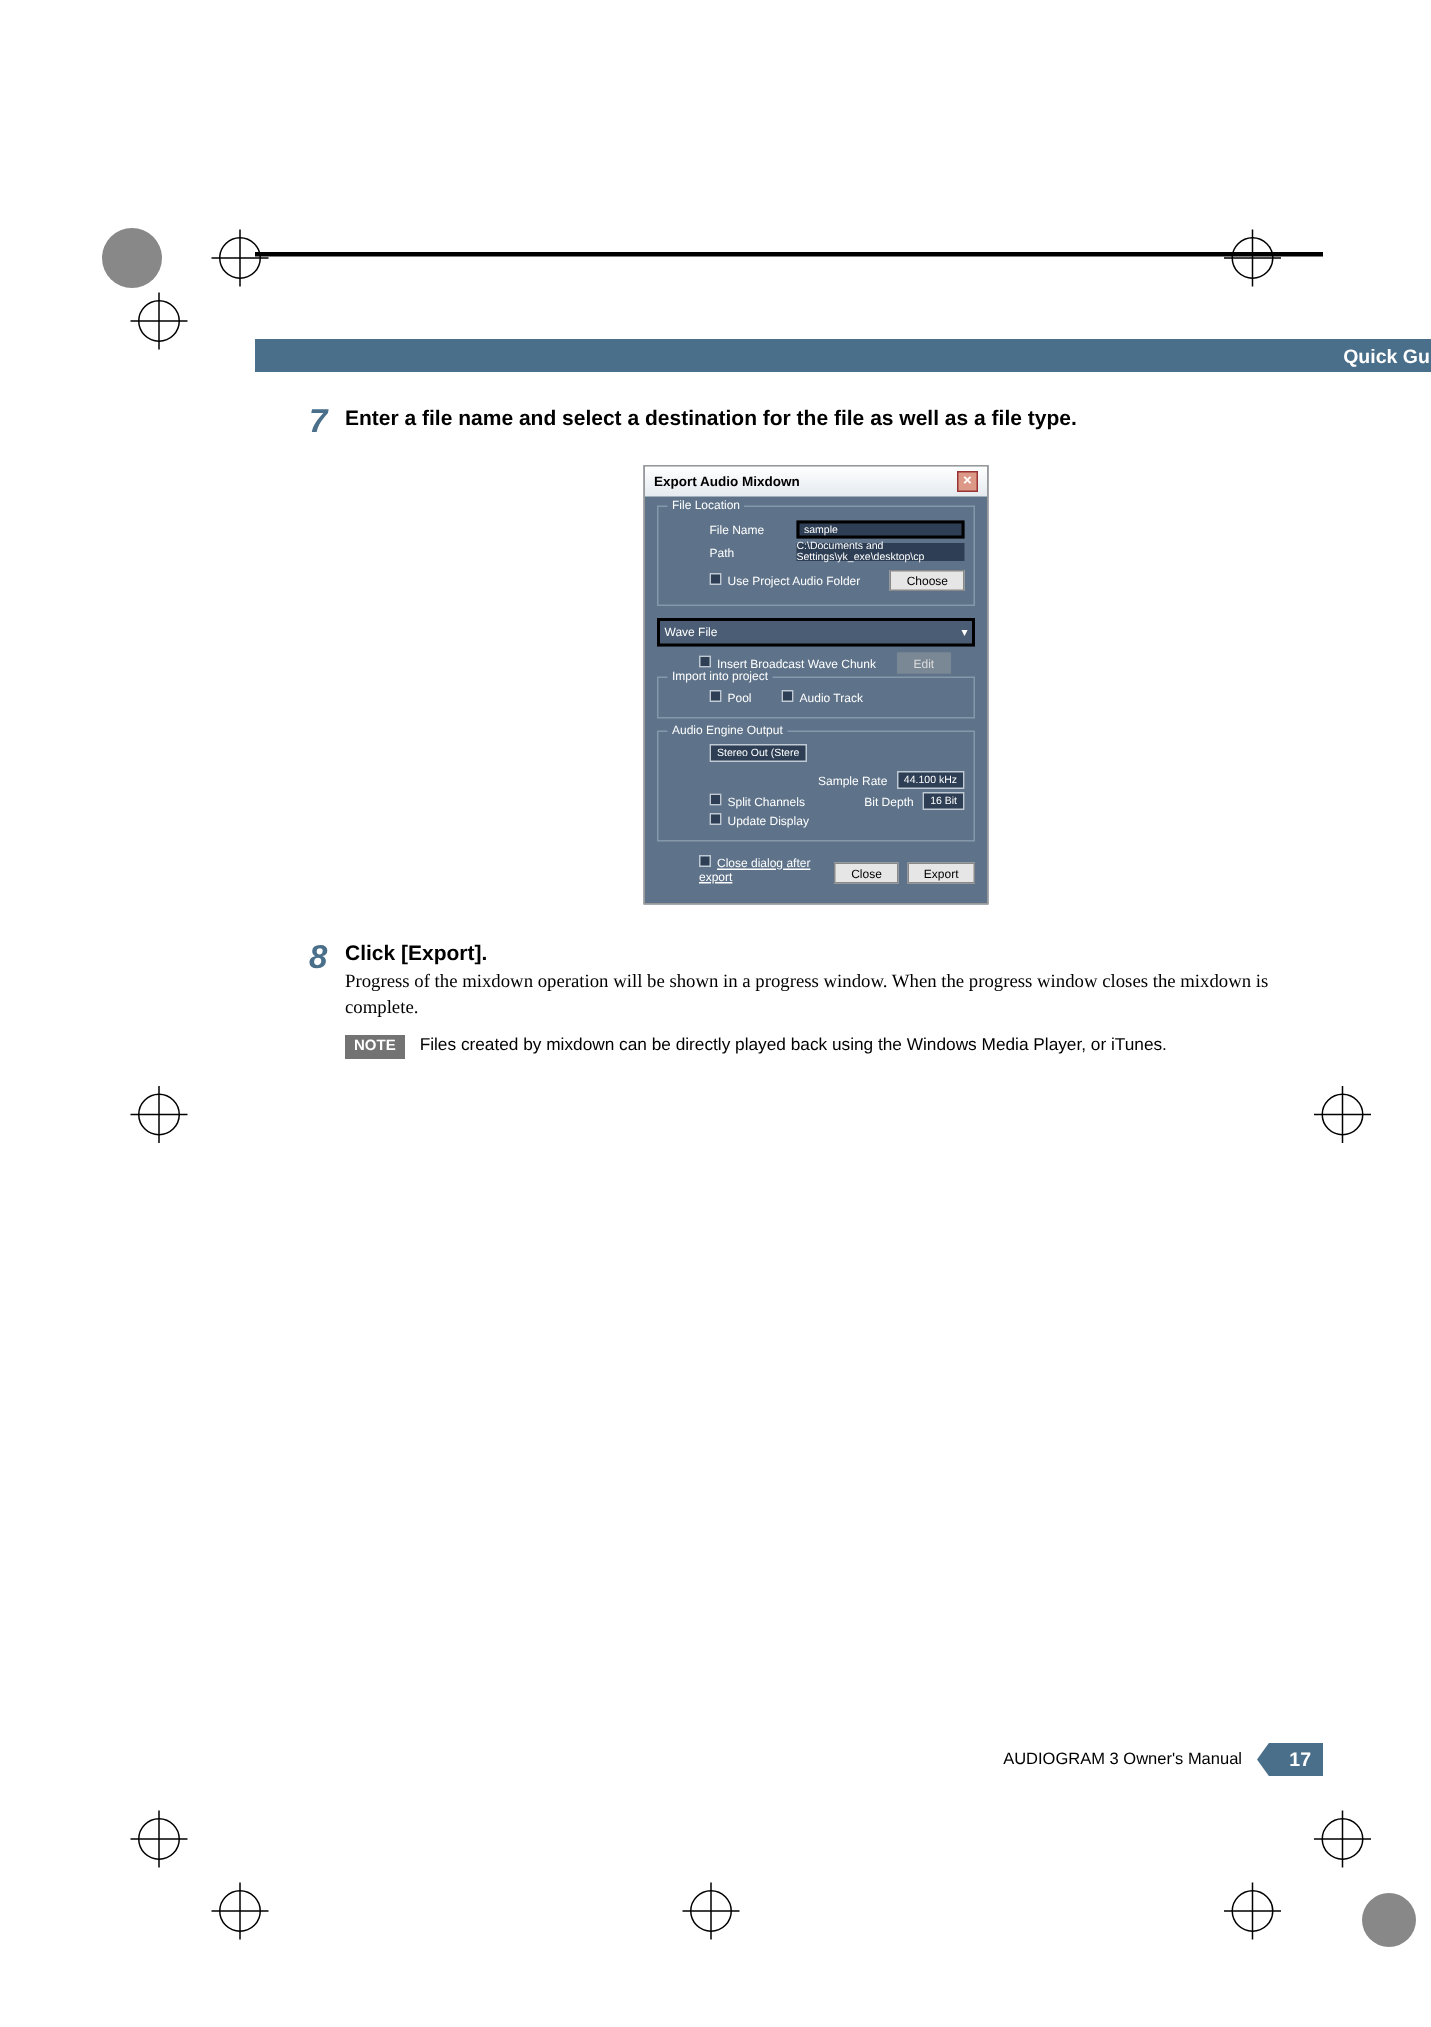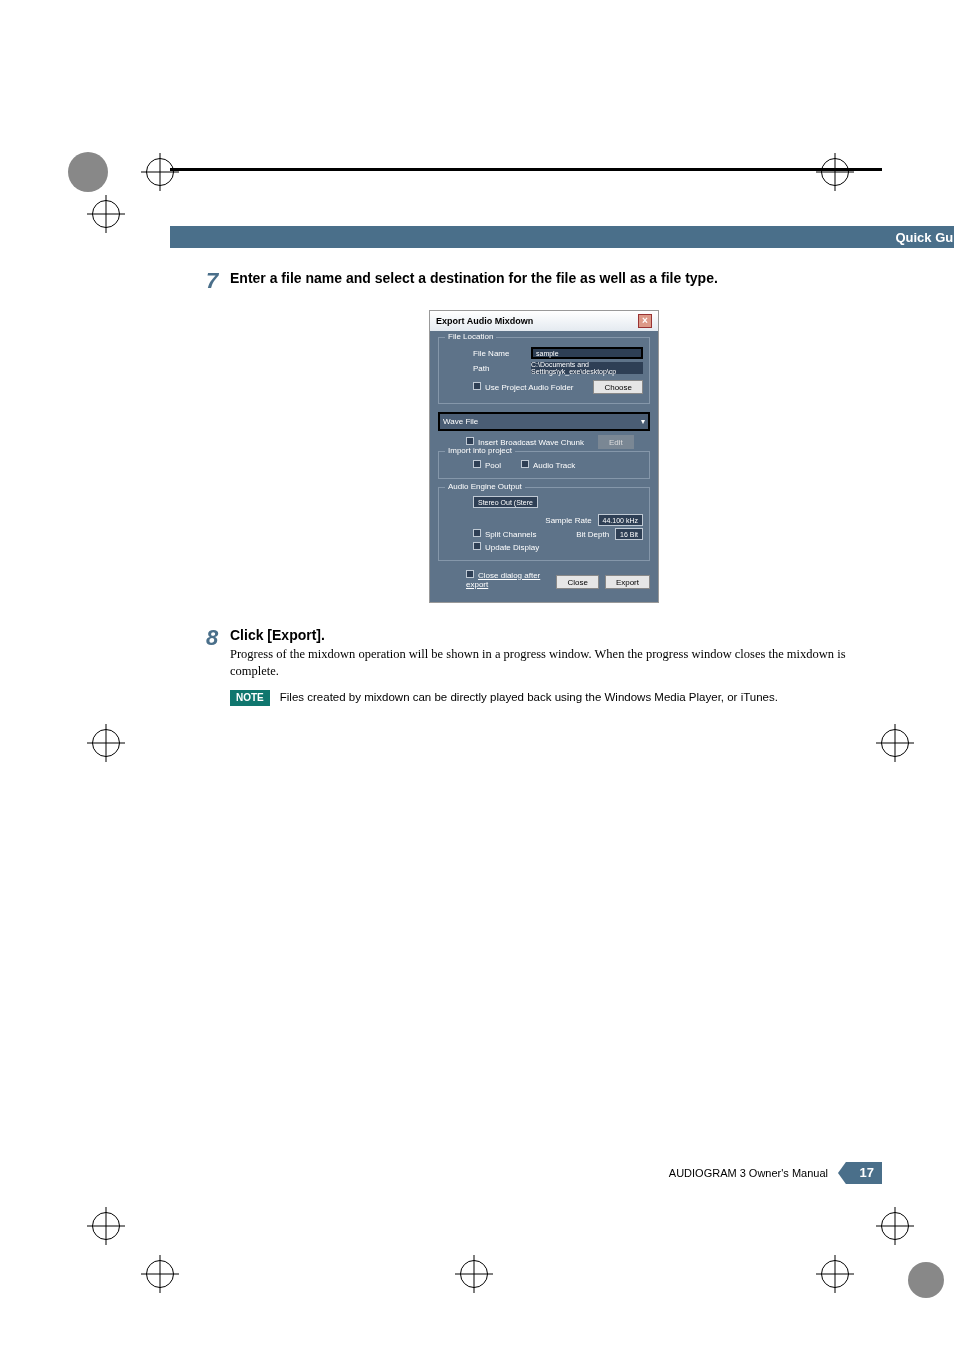--- a/index.html
+++ b/index.html
@@ -34,21 +34,21 @@
   .lbl { width:52px; }
   .fld { background:#2e3f55; flex:1; height:12px; display:flex; align-items:center; justify-content:center; font-size:7px; }
   .btn-s { background:#e6e6e6; color:#000; border:1px solid #888; height:14px; padding:0 10px; display:inline-flex; align-items:center; font-size:8px; }
   .chk { width:8px; height:8px; background:#2e3f55; display:inline-block; margin-right:4px; border:1px solid #c0cad5; }
   .hl { border:2px solid #000; padding:1px 3px; display:inline-block; background:#2e3f55; }
   .sel { background:#2e3f55; height:12px; padding:0 4px; display:inline-flex; align-items:center; font-size:7px; border:1px solid #c0cad5; }
   .row-tight { margin:2px 0; }
   .btnrow { display:flex; justify-content:flex-end; gap:6px; margin-top:6px; }
 
   .noterow { display:flex; gap:10px; margin-top:10px; }
-  .notebadge { background:#0f766e; color:#fff; font-size:10px; padding:2px 6px; font-weight:bold; height:16px; flex:none; }
+  .notebadge { background:#737373; color:#fff; font-size:10px; padding:2px 6px; font-weight:bold; height:16px; flex:none; }
   .notetxt { font-size:11.5px; line-height:1.35; }
 
   
   .footer { position:absolute; top:1162px; left:170px; width:712px; display:flex; justify-content:flex-end; align-items:center; gap:10px; }
   .footlbl { font-size:11px; }
   .pagenum-box { position:relative; width:44px; height:22px; }
   .ribbon { position:absolute; inset:0; background:#4a6f8a; clip-path: polygon(18% 0, 100% 0, 100% 100%, 18% 100%, 0 50%); }
   .pagenum { position:absolute; right:8px; top:3px; color:#fff; font-weight:bold; font-size:13px; }
 
 </style>

